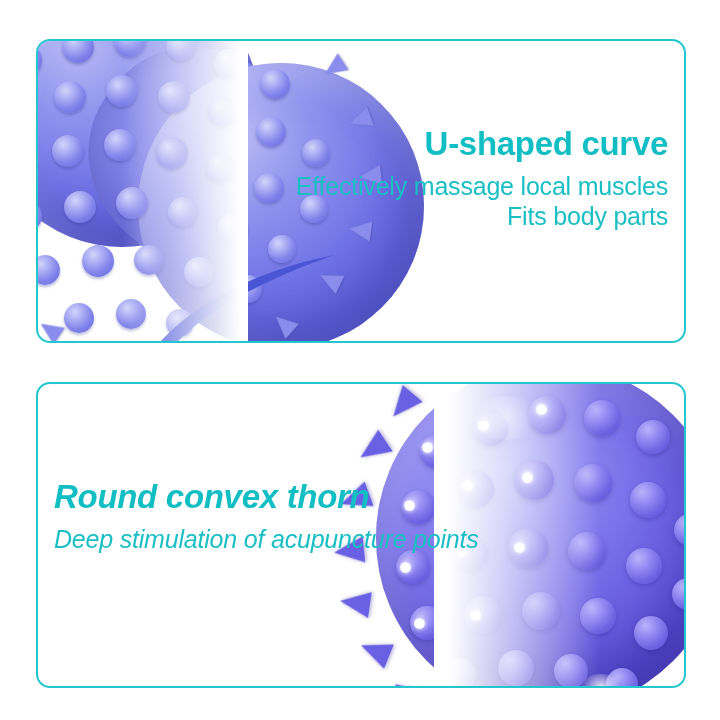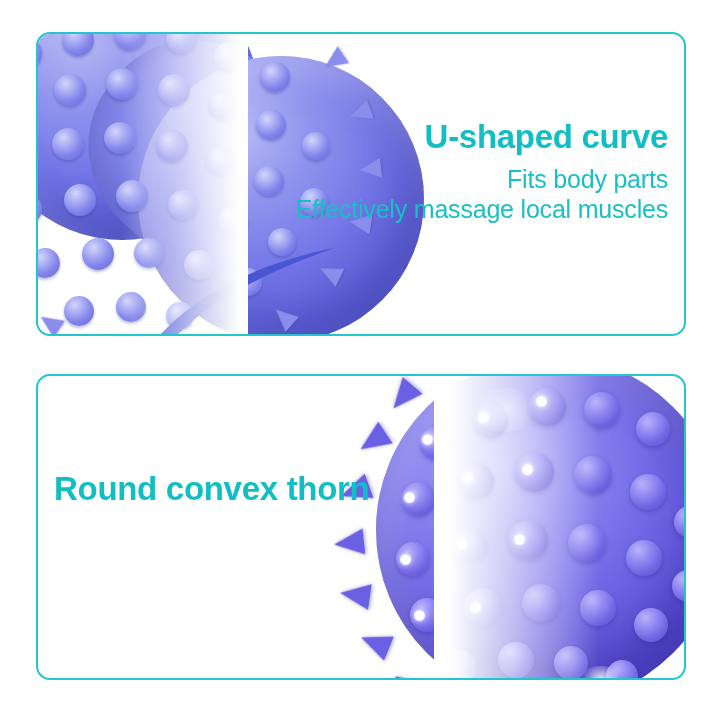--- a/index.html
+++ b/index.html
@@ -24,22 +24,22 @@
 
   
   .panel {
     position: absolute;
     background: #ffffff;
     border: 2px solid #22C6CE;
     border-radius: 14px;
     overflow: hidden;
     box-sizing: border-box;
   }
-  #panel-one  { left: 36px; top: 32px;  width: 650px; height: 304px; }
-  #panel-two  { left: 36px; top: 374px; width: 650px; height: 306px; }
+  #panel-one  { left: 36px; top: 39px;  width: 650px; height: 304px; }
+  #panel-two  { left: 36px; top: 382px; width: 650px; height: 306px; font-style: italic; }
 
   .panel-inner {
     position: absolute;
     inset: 0;
     overflow: hidden;
   }
 
   
   .copy-block {
     position: absolute;
@@ -246,22 +246,22 @@
       </div>
 
       <svg id="curve-swoosh" viewBox="0 0 190 120">
         <path d="M4 114 C 34 78, 88 38, 186 18 C 96 50, 44 84, 18 118 Z" fill="#4A55D6"></path>
       </svg>
 
       <div class="fade-left"></div>
 
       <div class="copy-block">
         <h2 class="headline">U-shaped curve</h2>
+        <p class="subline">Effectively massage local muscles</p>
         <p class="subline">Fits body parts</p>
-        <p class="subline">Effectively massage local muscles</p>
       </div>
 
     </div>
   </section>
 
   <section class="panel" id="panel-two">
     <div class="panel-inner">
 
       <div class="ball-art" id="ball-spiky">
 
@@ -316,18 +316,19 @@
         <span class="tip-dot" style="left:120px; top:272px;"></span>
 
         <span class="glint" style="left:228px; top:336px; width:46px; height:30px;"></span>
         <span class="glint" style="left:120px; top:58px;  width:70px; height:44px; opacity:.55;"></span>
       </div>
 
       <div class="fade-right"></div>
 
       <div class="copy-block">
         <h2 class="headline">Round convex thorn</h2>
+        <p class="subline">Deep stimulation of acupuncture points</p>
       </div>
 
     </div>
   </section>
 
 </div>
 
 </body></html>

